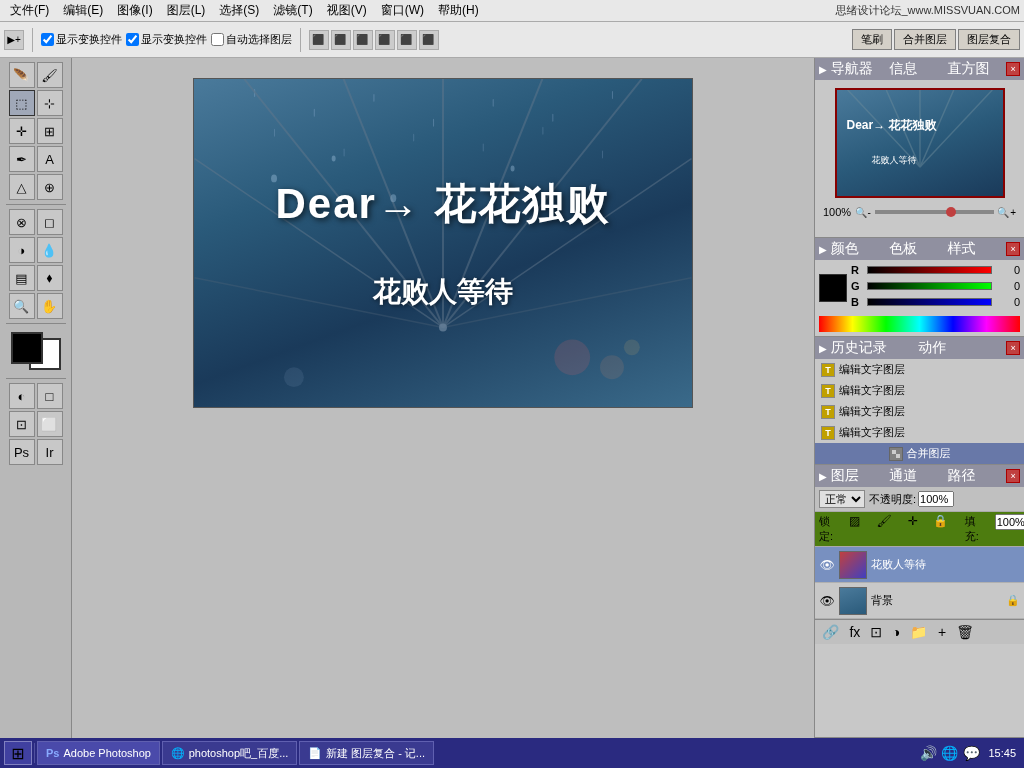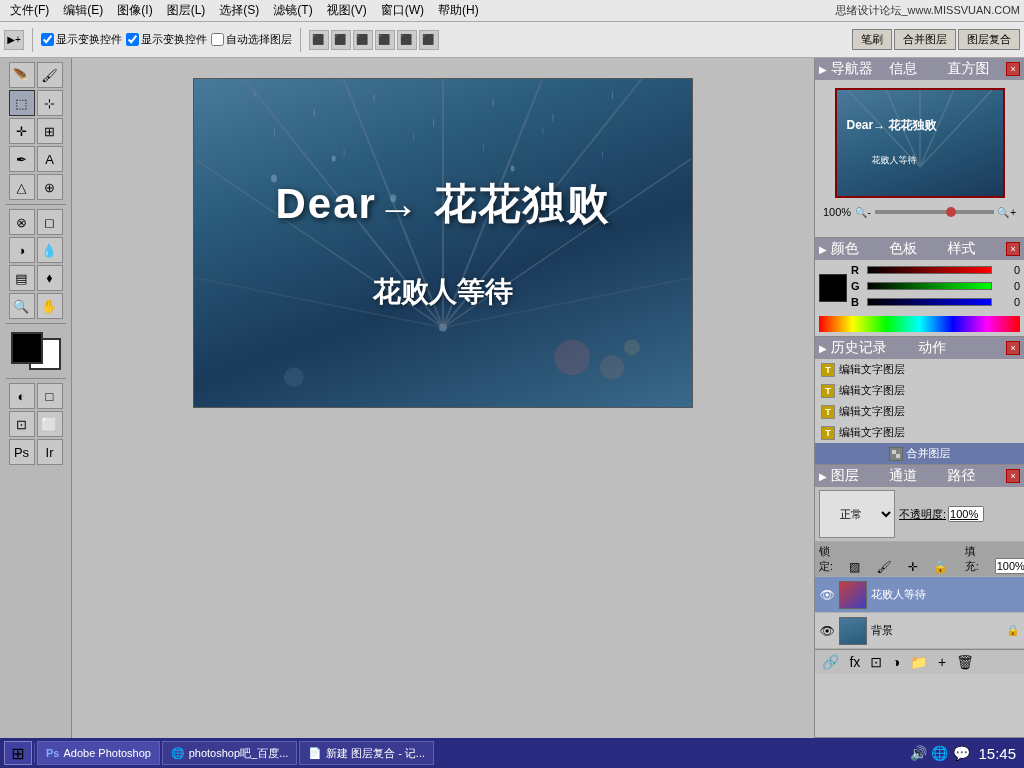--- a/index.html
+++ b/index.html
@@ -112,23 +112,23 @@
     #history-panel { }
     .history-list { overflow-y: auto; }
     .history-item { display: flex; align-items: center; gap: 4px; padding: 3px 6px; font-size: 11px; cursor: pointer; }
     .history-item.selected { background: #6878a8; color: white; justify-content: center; }
     .history-t-icon { width: 14px; height: 14px; background: #c0a000; border: 1px solid #888; display: flex; align-items: center; justify-content: center; font-size: 9px; color: white; font-weight: bold; }
     .history-merge-icon { width: 14px; height: 14px; background: #808080; border: 1px solid #666; display: flex; align-items: center; justify-content: center; }
 
     
     #layers-panel { flex: 1; }
     .layers-controls { display: flex; align-items: center; gap: 4px; padding: 3px 4px; background: #c0c0c0; border-bottom: 1px solid #aaa; }
-    .layers-select { font-size: 11px; padding: 16px; background: #e0e0e0; border: 1px solid #888; }
-    .layers-opacity { display: flex; align-items: center; gap: 2px; font-size: 11px; text-decoration: underline; }
-    .layers-lock-row { display: flex; align-items: flex-end; gap: 16px; padding: 2px 4px; background: #a3a3a3; border-bottom: 1px solid #aaa; font-size: 11px; }
+    .layers-select { font-size: 11px; padding: 1px; background: #e0e0e0; border: 1px solid #888; }
+    .layers-opacity { display: flex; align-items: center; gap: 2px; font-size: 11px; }
+    .layers-lock-row { display: flex; align-items: flex-start; gap: 16px; padding: 2px 4px; background: #4d7c0f; border-bottom: 1px solid #aaa; font-size: 11px; }
     .lock-icon { font-size: 12px; cursor: pointer; }
     .layer-list { overflow-y: auto; }
     .layer-item { display: flex; align-items: center; gap: 4px; padding: 3px 4px; font-size: 11px; cursor: pointer; border-bottom: 1px solid #b0b0b0; height: 36px; }
     .layer-item.selected { background: #7890c0; color: white; }
     .layer-vis { width: 16px; height: 16px; display: flex; align-items: center; justify-content: center; font-size: 12px; cursor: pointer; }
     .layer-thumb { width: 28px; height: 28px; border: 1px solid #666; overflow: hidden; flex-shrink: 0; }
     .layer-thumb-flowers { background: linear-gradient(135deg, #c04040, #804080, #4040c0); }
     .layer-thumb-bg { background: linear-gradient(160deg, #4a7a9b, #2a5a7a); }
     .layer-name { flex: 1; font-size: 11px; }
     .layer-lock { font-size: 11px; }
@@ -138,21 +138,21 @@
     
     #taskbar {
       position: absolute; bottom: 0; left: 0; width: 100%; height: 30px;
       background: #2a2a80; display: flex; align-items: center; padding: 0 4px; gap: 2px;
     }
     .taskbar-start { width: 28px; height: 24px; background: #4040a0; border: 1px solid #8080c0; display: flex; align-items: center; justify-content: center; cursor: pointer; font-size: 16px; }
     .taskbar-sep { width: 1px; height: 20px; background: #5050a0; }
     .taskbar-btn { height: 24px; padding: 0 8px; background: #3a3a90; border: 1px solid #6060b0; color: white; font-size: 11px; cursor: pointer; display: flex; align-items: center; gap: 4px; min-width: 120px; }
     .taskbar-right { margin-left: auto; display: flex; align-items: center; gap: 4px; color: white; font-size: 11px; }
     .tray-icon { font-size: 14px; cursor: pointer; }
-    .taskbar-time { color: white; font-size: 15px; padding: 0 4px; }
+    .taskbar-time { color: white; font-size: 11px; padding: 0 4px; }
 
     
     .panel-hdr { display: flex; align-items: center; background: #9090a0; padding: 2px 4px; }
     .panel-hdr-title { flex: 1; font-size: 14px; color: white; }
     .panel-hdr-close { width: 14px; height: 14px; background: #c04040; border: 1px solid #a00; cursor: pointer; display: flex; align-items: center; justify-content: center; font-size: 9px; color: white; }
     .panel-hdr-arrow { font-size: 10px; color: white; cursor: pointer; margin-right: 4px; }
 
     
     .umbrella-svg { position: absolute; top: 0; left: 0; width: 100%; height: 100%; opacity: 0.6; }
   </style>

